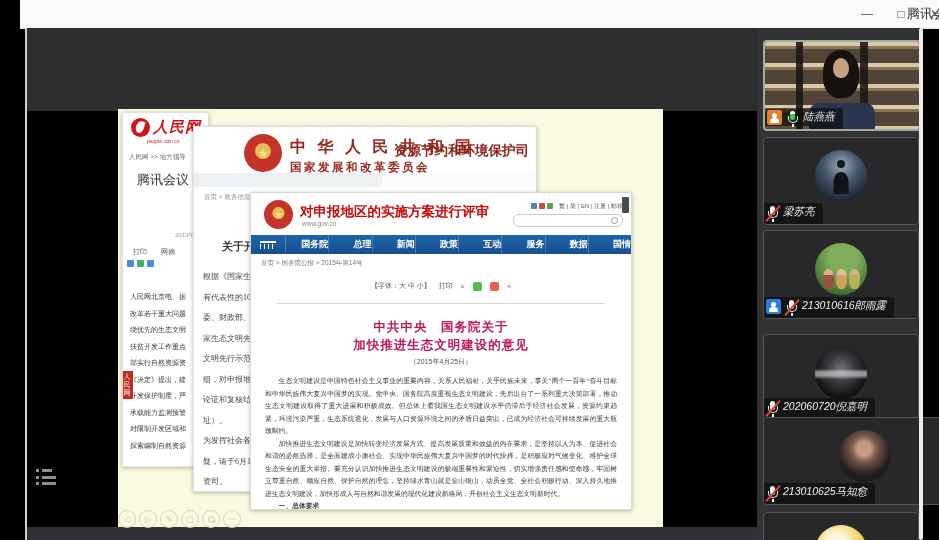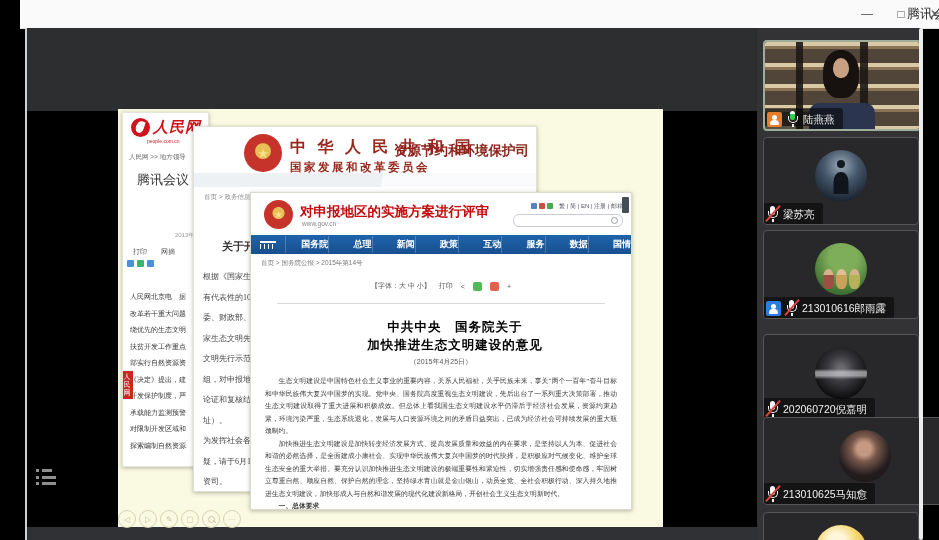--- a/index.html
+++ b/index.html
@@ -78,22 +78,22 @@
                        repeating-linear-gradient(90deg,#fff 0 1.5px,transparent 1.5px 4px);
             background-size:100% 3px,100% 100%;background-repeat:no-repeat;background-position:0 0,0 3px;}
   .g-nav span{flex:1;text-align:right;color:#fff;font-size:9px;font-weight:bold;border-left:1px solid rgba(255,255,255,.22);
               padding:2px 0;white-space:nowrap;}
   .g-bread{position:absolute;left:10px;top:66px;font-size:6.5px;color:#777;white-space:nowrap;}
   .g-tools{position:absolute;left:0;top:88px;width:100%;display:flex;justify-content:center;align-items:center;gap:8px;
            font-size:7px;color:#555;}
   .g-tools .wx{width:9px;height:9px;border-radius:2px;background:#52b858;}
   .g-tools .wb{width:9px;height:9px;border-radius:2px;background:#e6604a;}
   .g-hr{position:absolute;left:26px;top:110px;width:328px;height:1px;background:#d8d8d8;}
-  .g-doc-t1,.g-doc-t2{position:absolute;left:14px;width:100%;text-align:center;font-family:"Liberation Serif",serif;
-           font-weight:bold;font-size:12.5px;color:#000000;letter-spacing:1px;}
+  .g-doc-t1,.g-doc-t2{position:absolute;left:0;width:100%;text-align:center;font-family:"Liberation Serif",serif;
+           font-weight:bold;font-size:12.5px;color:#be185d;letter-spacing:1px;}
   .g-doc-t1{top:126px;} .g-doc-t2{top:144px;}
   .g-doc-date{position:absolute;left:0;top:164px;width:100%;text-align:center;font-size:7px;color:#555;}
   .g-body{position:absolute;left:14px;top:182px;width:352px;font-size:6.8px;line-height:12.5px;color:#3a3a3a;
           font-family:"Liberation Serif",serif;text-align:justify;}
   .g-body p{margin:0;text-indent:2em;}
   .g-body .hd{font-weight:bold;text-indent:2em;}
   .g-scroll{position:absolute;right:2px;top:4px;width:7px;height:16px;background:#474d57;border-radius:1px;}
 
   
   #viewer-controls{left:118px;top:510px;display:flex;gap:3px;}
@@ -140,22 +140,22 @@
   .d1{left:8px;background:linear-gradient(180deg,#d9b08c 0 32%,#9d4f42 32%);}
   .d2{left:21px;background:linear-gradient(180deg,#e2bd9a 0 32%,#caa25a 32%);}
   .d3{left:34px;background:linear-gradient(180deg,#d9b08c 0 32%,#b7b25a 32%);}
   .av-sphere{background:
       linear-gradient(180deg,transparent 0 42%,rgba(225,225,228,.6) 48% 55%,transparent 62%),
       radial-gradient(circle at 50% 42%,#6a6a6e 0 8%,#3a3a3e 34%,#0c0c0e 75%);}
   .av-portrait{background:radial-gradient(circle at 48% 36%,#c59a82 0 16%,#7a5a4c 30%,#241d20 62%,#15120f 100%);}
   .av-pika{background:radial-gradient(circle at 42% 32%,#fdf6da 0 18%,#f3d262 48%,#e4b93e 92%);}
 
   
-  .nbar{position:absolute;left:0;bottom:0;display:flex;align-items:flex-end;gap:4px;
-        background:rgba(8,8,8,.62);padding:2px 8px 2px 2px;border-radius:0 3px 0 0;max-width:100%;}
+  .nbar{position:absolute;left:0;bottom:0;display:flex;align-items:flex-start;gap:4px;
+        background:rgba(8,8,8,.62);padding:2px 8px 2px 2px;border-radius:0 3px 0 0;max-width:100%;font-style:italic;}
   .nbar .nm{color:#f2f2f2;font-size:10.5px;white-space:nowrap;}
   .pbadge{width:15px;height:15px;border-radius:2px;position:relative;flex:0 0 auto;}
   .pbadge.orange{background:#e87d2a;}.pbadge.blue{background:#2b7de0;}
   .pbadge i{position:absolute;left:5px;top:2.5px;width:5px;height:5px;border-radius:50%;background:#fff;}
   .pbadge b{position:absolute;left:3px;bottom:2px;width:9px;height:5px;border-radius:4px 4px 1px 1px;background:#fff;}
   .mic{position:relative;width:13px;height:17px;flex:0 0 auto;}
   .mic .cap{position:absolute;left:4px;top:1px;width:5px;height:9px;border-radius:3px;background:#f5f5f5;}
   .mic.on .cap{background:linear-gradient(180deg,#fff 30%,#35d04a 30%);}
   .mic .arc{position:absolute;left:2px;top:6px;width:8px;height:6px;border:1.5px solid #f5f5f5;border-top:none;border-radius:0 0 7px 7px;}
   .mic .stem{position:absolute;left:6px;bottom:0;width:2px;height:3px;background:#f5f5f5;}

